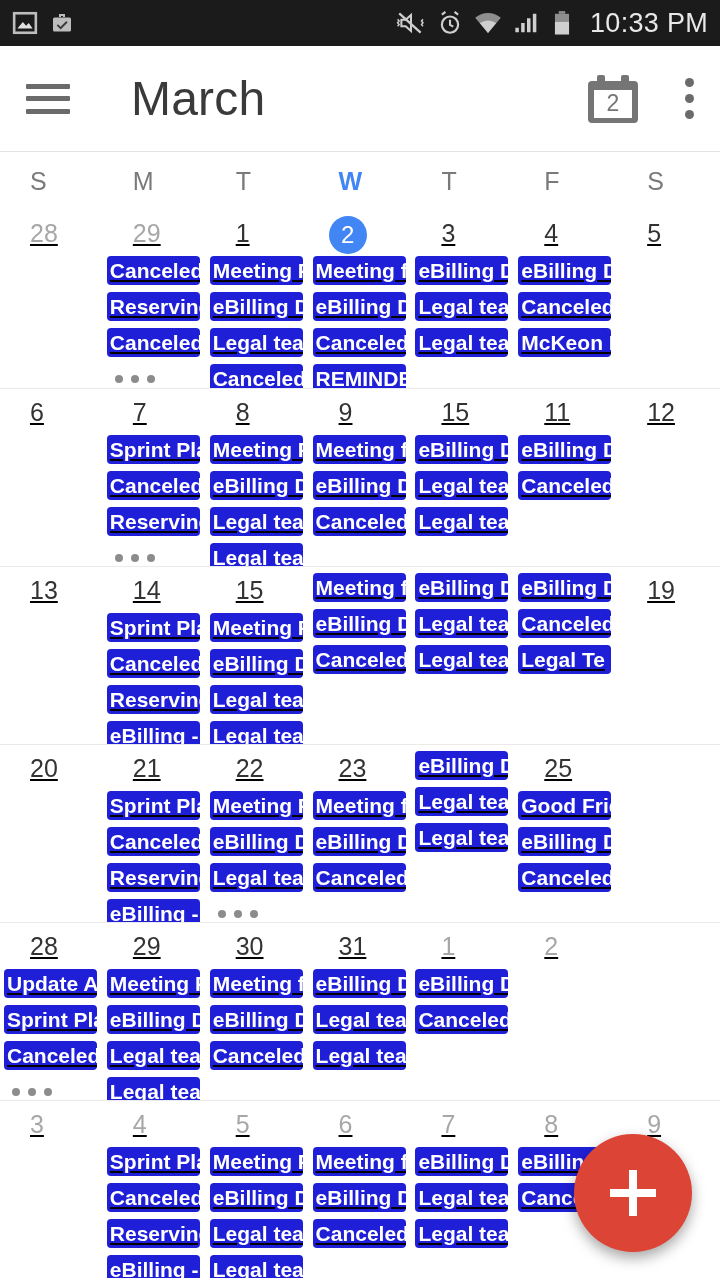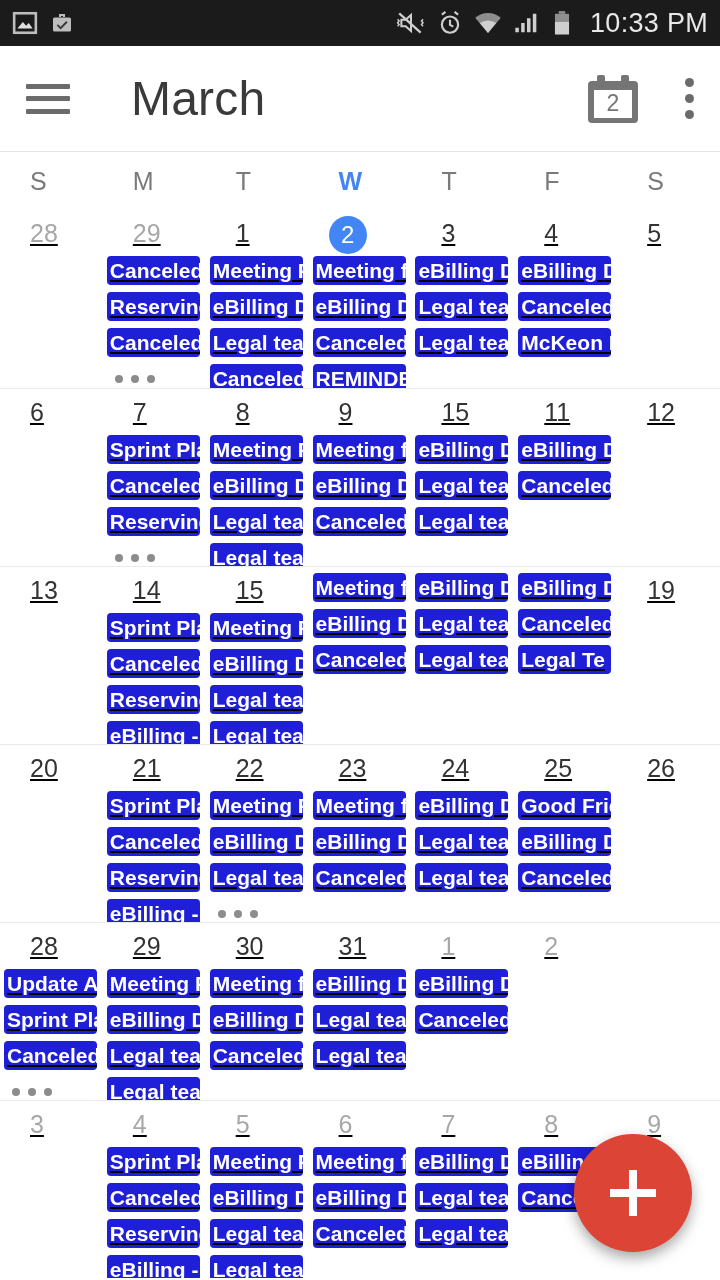--- a/index.html
+++ b/index.html
@@ -340,38 +340,33 @@
         </div>
         <div class="cell">
           <div class="daynum">23</div>
           <div class="chips">
             <div class="chip">Meeting f</div>
             <div class="chip">eBilling D</div>
             <div class="chip">Canceled</div>
           </div>
         </div>
         <div class="cell">
-          <div class="daynum">24</div>
           <div class="chips">
             <div class="chip">eBilling D</div>
             <div class="chip">Legal tea</div>
             <div class="chip">Legal tea</div>
           </div>
         </div>
         <div class="cell">
           <div class="daynum">25</div>
           <div class="chips">
             <div class="chip">Good Frid</div>
             <div class="chip">eBilling D</div>
             <div class="chip">Canceled</div>
           </div>
-        </div>
-        <div class="cell">
-          <div class="daynum">26</div>
-          <div class="chips"></div>
         </div>
       </div>
       <div class="week">
         <div class="cell">
           <div class="daynum">28</div>
           <div class="chips">
             <div class="chip">Update A</div>
             <div class="chip">Sprint Pla</div>
             <div class="chip">Canceled</div>
             <div class="more">

